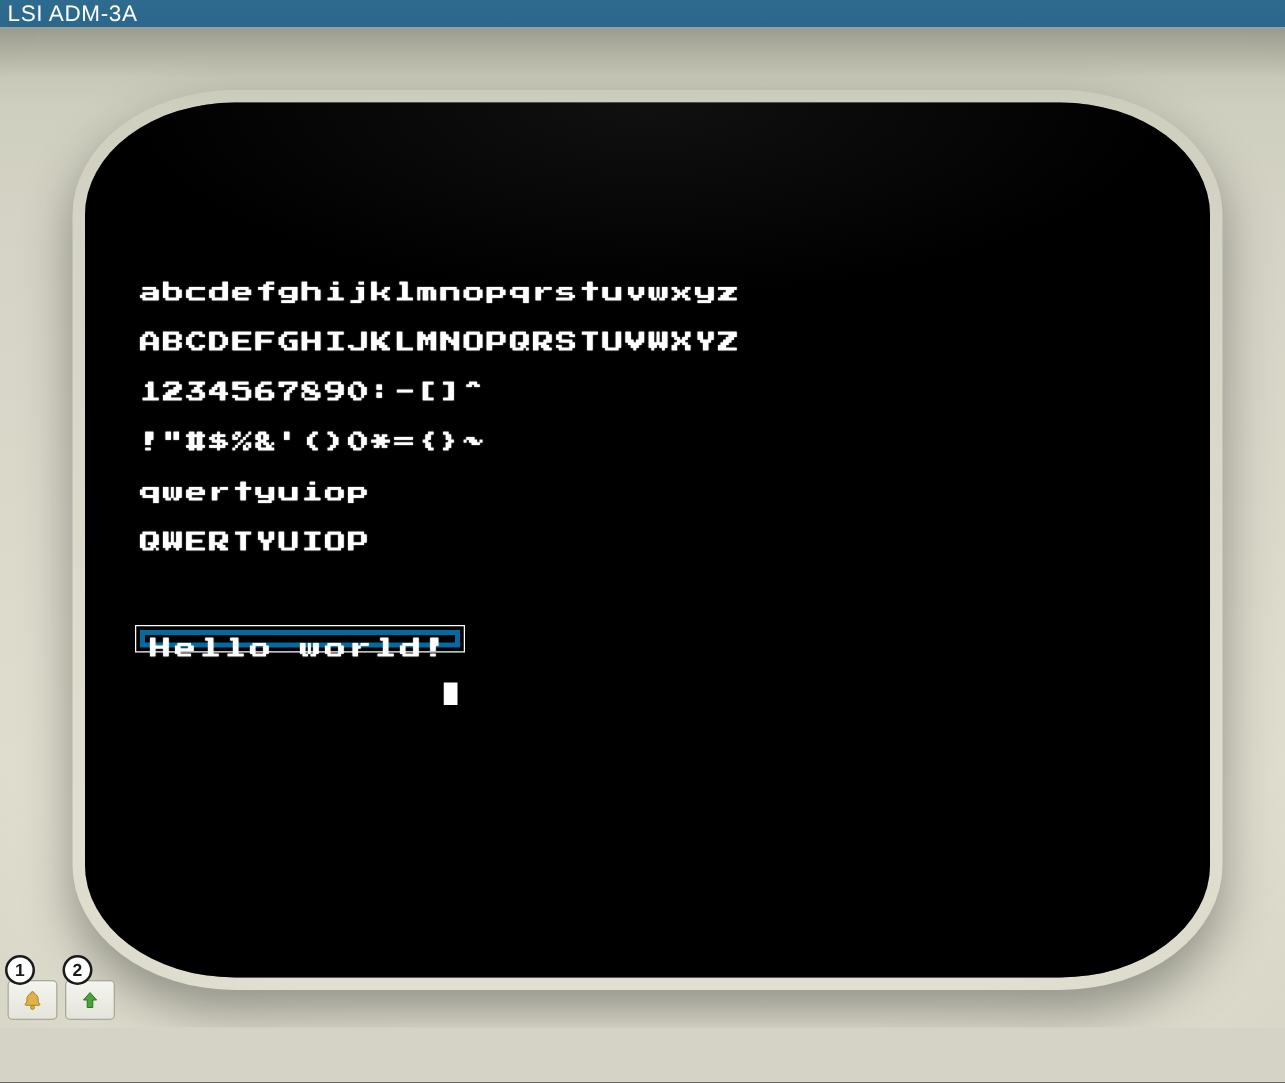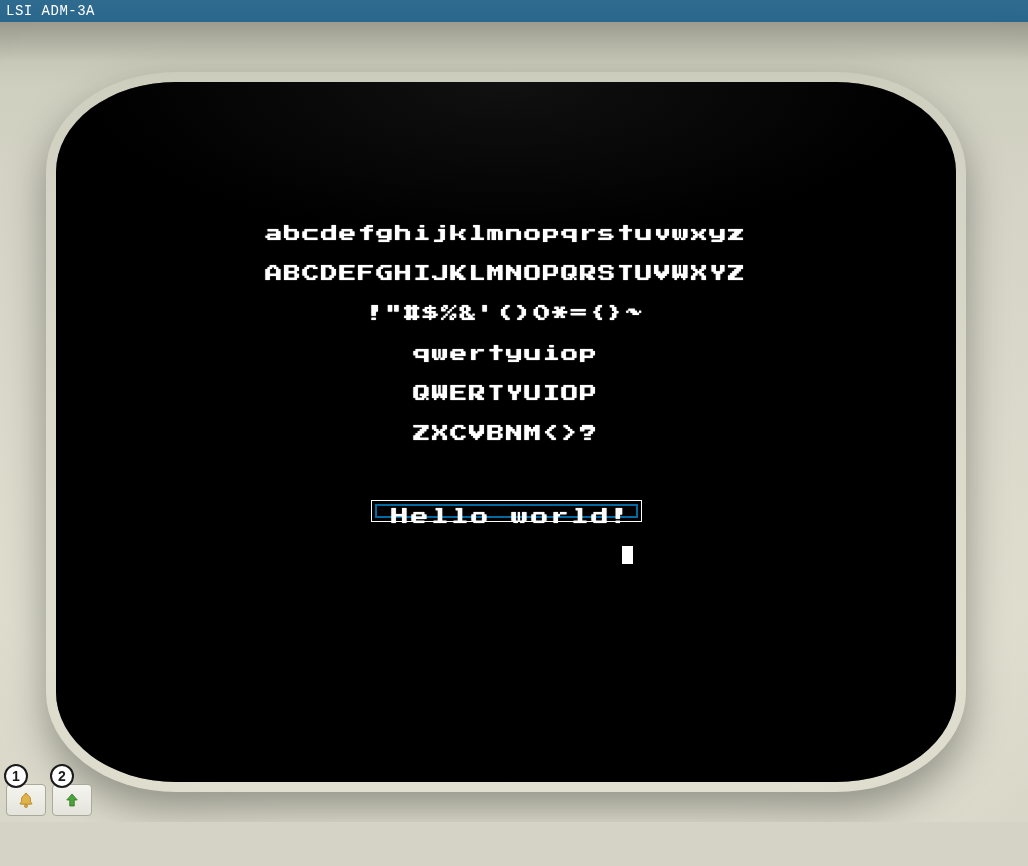--- a/index.html
+++ b/index.html
@@ -3,22 +3,22 @@
   <meta charset="utf-8">
   <style>
     * { box-sizing: border-box; margin:0; padding:0; }
     html, body { width:1028px; height:866px; overflow:hidden; font-family: monospace; }
     body { background:#d4d3c5; }
 
     
     .titlebar {
       background: linear-gradient(to bottom,#2f6a8f,#2b678c);
       color:#ffffff;
-      font-family:Liberation Mono, monospace;
-      font-size:14px;
+      font-family:Liberation Sans, sans-serif;
+      font-size:18px;
       height:22px;
       line-height:22px;
       padding:0 6px;
       letter-spacing:0.5px;
     }
 
     
     .bezel {
       position:relative;
       width:1028px;
@@ -32,22 +32,22 @@
     }
     .vignette{
       position:absolute;inset:0;
       background:radial-gradient(ellipse 1100px 900px at 50% 40%,rgba(0,0,0,0) 55%,rgba(0,0,0,0.10) 90%);
       pointer-events:none;
     }
 
     
     .crt-wrap{
       position:absolute;
-      left:56px;top:60px;
-      width:900px;height:700px;text-align:center;
+      left:68px;top:60px;
+      width:900px;height:700px;
     }
     .crt {
       position:absolute;inset:0;
       background:#000;
       border-radius:120px / 90px;
     }
     .crt::before{
       content:"";position:absolute;inset:0;border-radius:120px/90px;
       box-shadow: 0 0 40px rgba(0,0,0,0.5) inset, 0 0 0 1px rgba(0,0,0,0.25) inset;
     }
@@ -74,24 +74,24 @@
       letter-spacing:1.5px;
       text-shadow:0 0 1px #ffffff;
     }
     .line{height:20px;}
     .blank{height:20px;}
 
     
     .boxrow{height:20px;}
     .hello-box{
       display:inline-block;
-      border:2px solid #0369a1;
+      border:4px solid #0369a1;
       outline:1px solid #fff;
       outline-offset:3px;
-      padding:2px 4px 0 15px;
+      padding:2px 4px 0 4px;
       line-height:18px;
       height:14px;
       letter-spacing:3px;
     }
     .cursor{
       display:inline-block;width:11px;height:18px;background:#ffffff;
       vertical-align:bottom;margin-left:2px;
     }
 
     
@@ -124,24 +124,24 @@
 <div class="bezel">
   <div class="vignette"></div>
 
   <div class="crt-wrap">
     <div class="crt">
       <div class="glow"></div>
 
       <div class="screen">
 <div class="line">abcdefghijklmnopqrstuvwxyz</div>
 <div class="line">ABCDEFGHIJKLMNOPQRSTUVWXYZ</div>
+<div class="line">1234567890:-[]^</div>
 <div class="line">!"#$%&amp;'()0*={}~</div>
 <div class="line">qwertyuiop</div>
 <div class="line">QWERTYUIOP</div>
-<div class="line">ZXCVBNM&lt;&gt;?</div>
 <div class="blank"></div>
 <div class="boxrow"><span class="hello-box">Hello world!</span></div>
 <div class="line">             <span class="cursor"></span></div>
       </div>
     </div>
   </div>
 
   <div class="toolbar">
 
     <div class="btnwrap">

